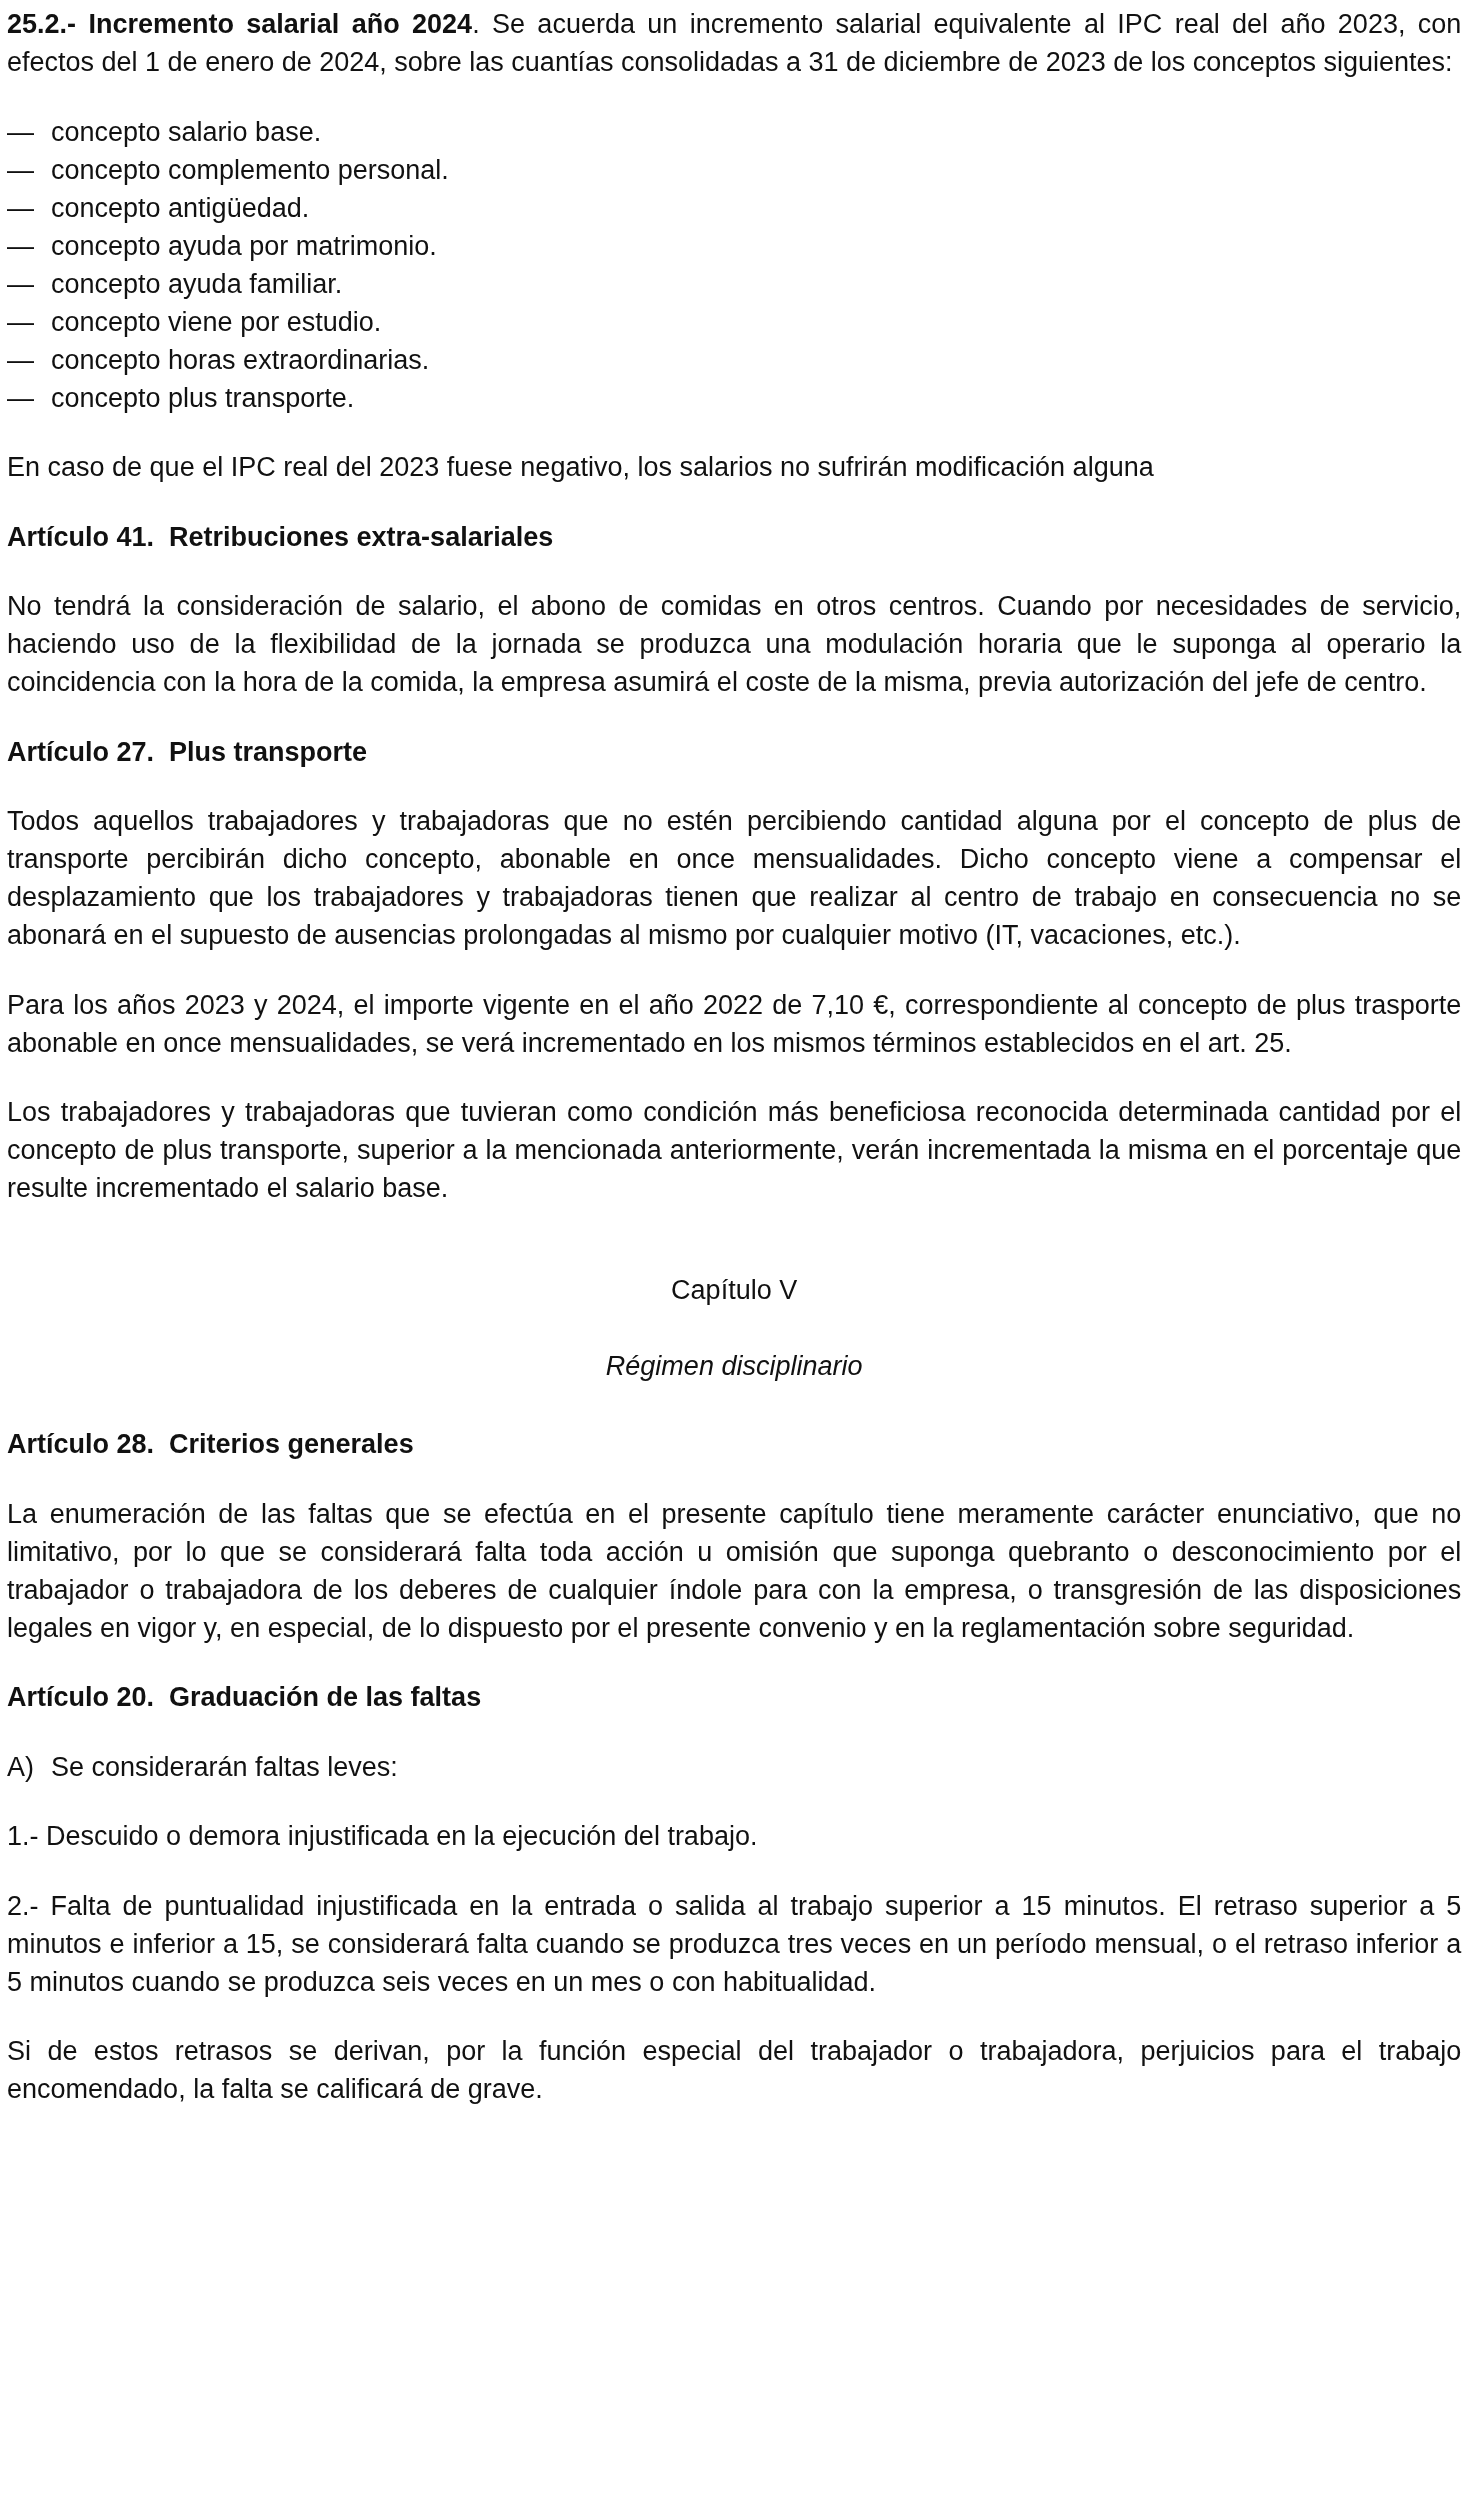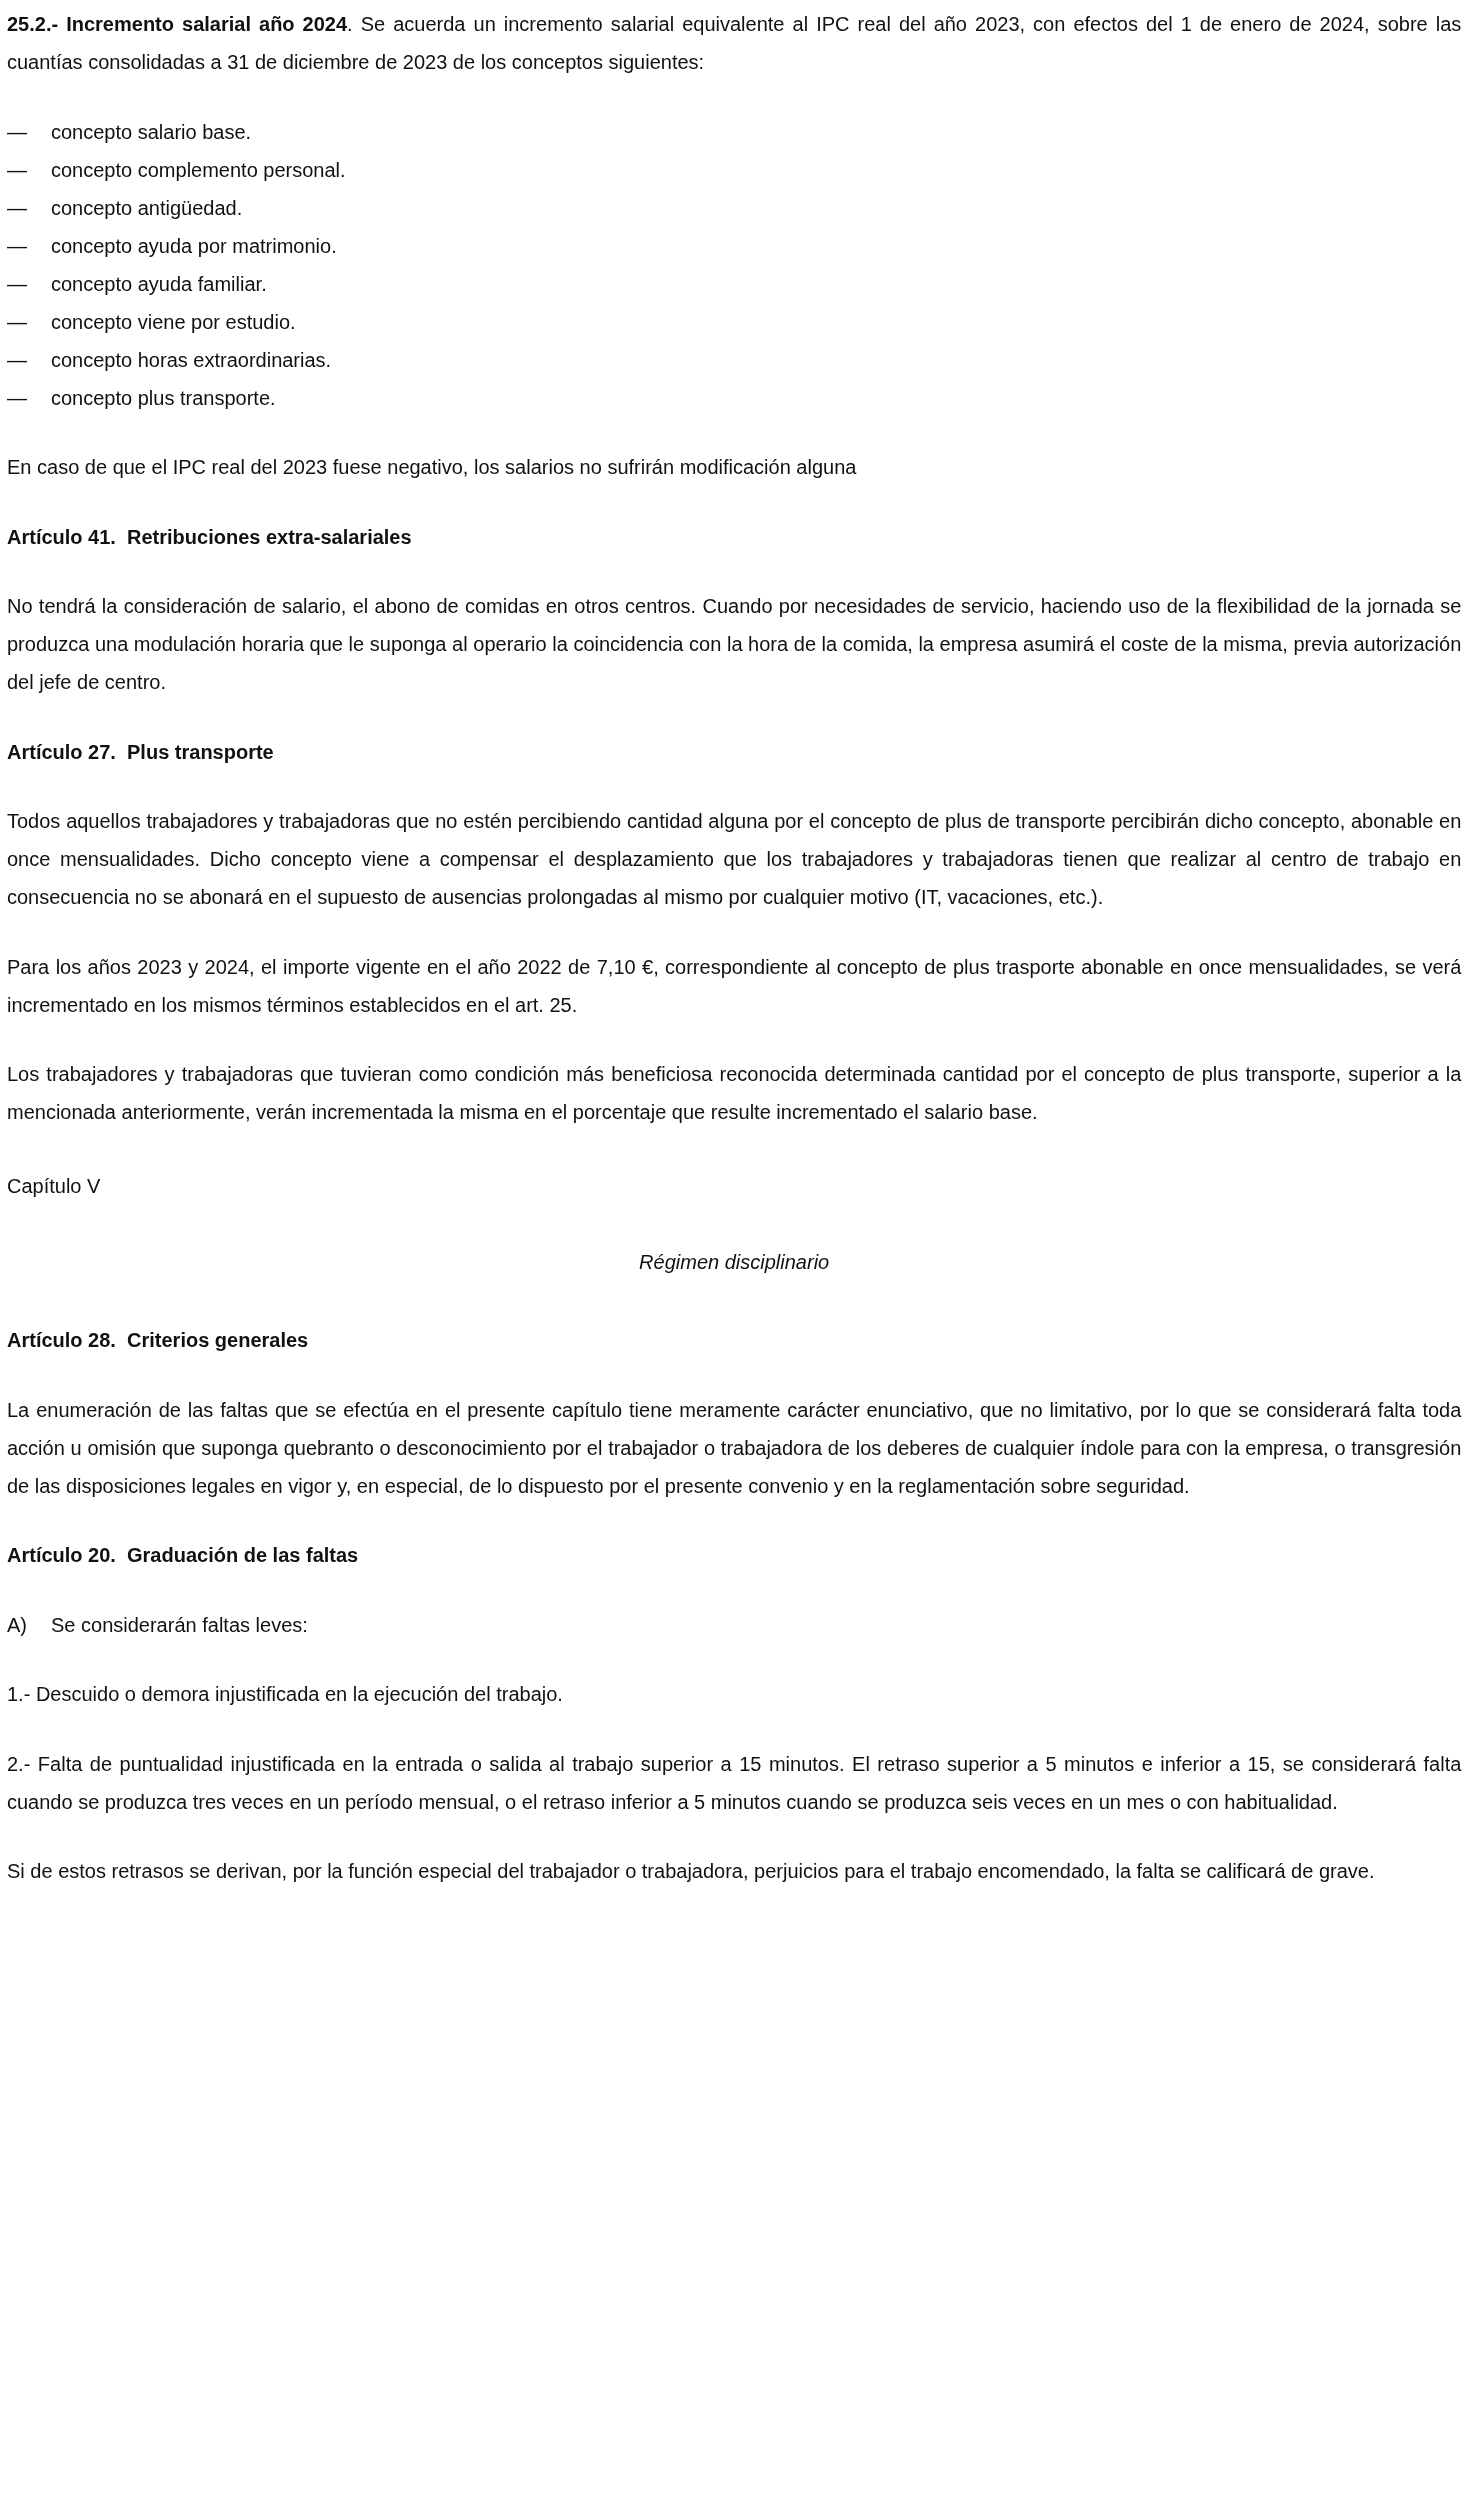--- a/index.html
+++ b/index.html
@@ -8,42 +8,43 @@
   body {
     width: 1470px;
     font-family: "Liberation Sans", "DejaVu Sans", sans-serif;
     color: #111111;
     -webkit-font-smoothing: antialiased;
   }
   .page {
     width: 1470px;
     min-height: 2512px;
     padding: 5.2px 8.7px 17.5px 7px;
-    font-size: 20px;
+    font-size: 27px;
     line-height: 38px;
     background: #ffffff;
   }
   .para {
     text-align: justify;
     margin-bottom: 31.5px;
   }
   .para.left { text-align: left; }
   .bold { font-weight: bold; }
   .heading {
     font-weight: bold;
     white-space: pre-wrap;
     margin-bottom: 31.5px;
     text-align: left;
   }
   .dash-list { margin-bottom: 31.5px; }
   .dash-item { display: flex; align-items: flex-start; }
   .dash-marker { flex: 0 0 44px; }
   .dash-text { flex: 1 1 auto; }
   .chapter-title {
-    margin-top: 36px;
+    text-align: center;
+    margin-top: 64px;
     margin-bottom: 38px;
   }
   .chapter-subtitle {
     text-align: center;
     font-style: italic;
     margin-bottom: 40px;
   }
   .a-row { display: flex; align-items: flex-start; margin-bottom: 31.5px; }
   .a-label { flex: 0 0 44px; }
   .a-text { flex: 1 1 auto; font-weight: normal; }

